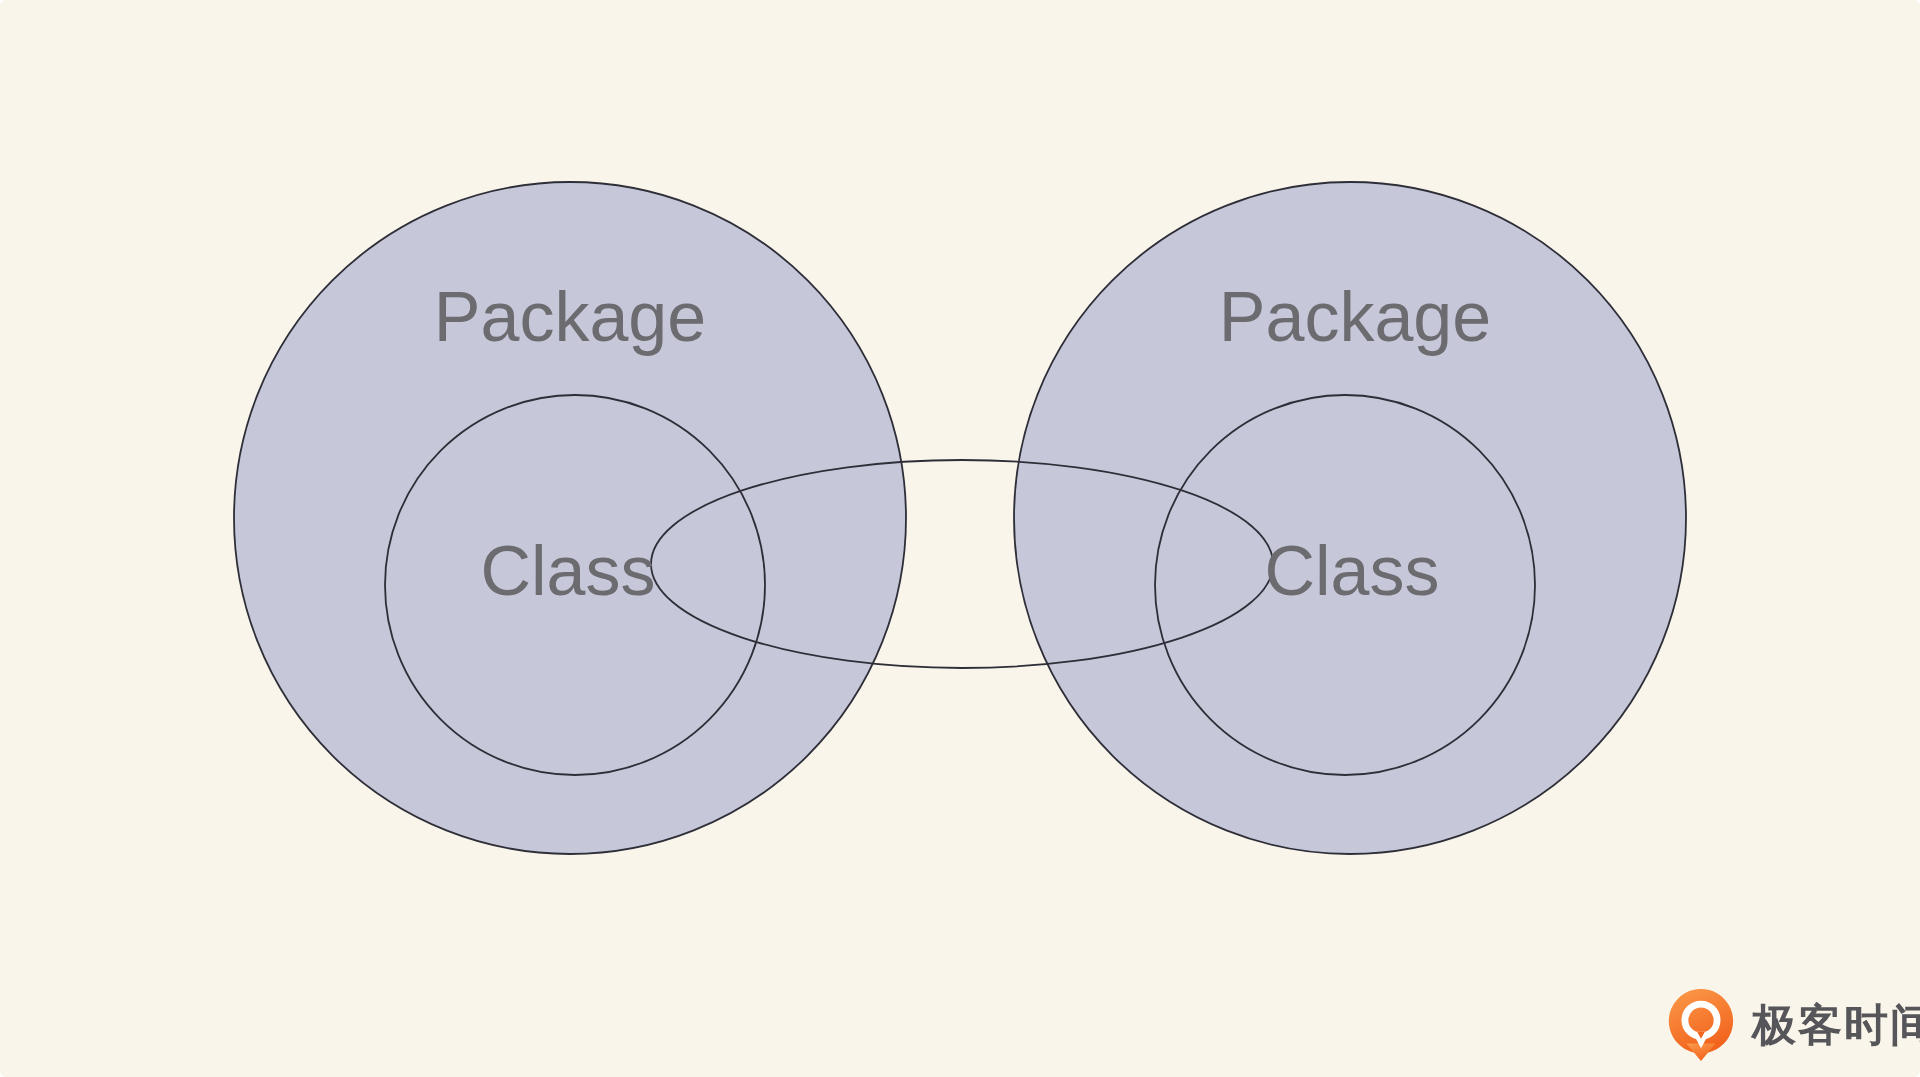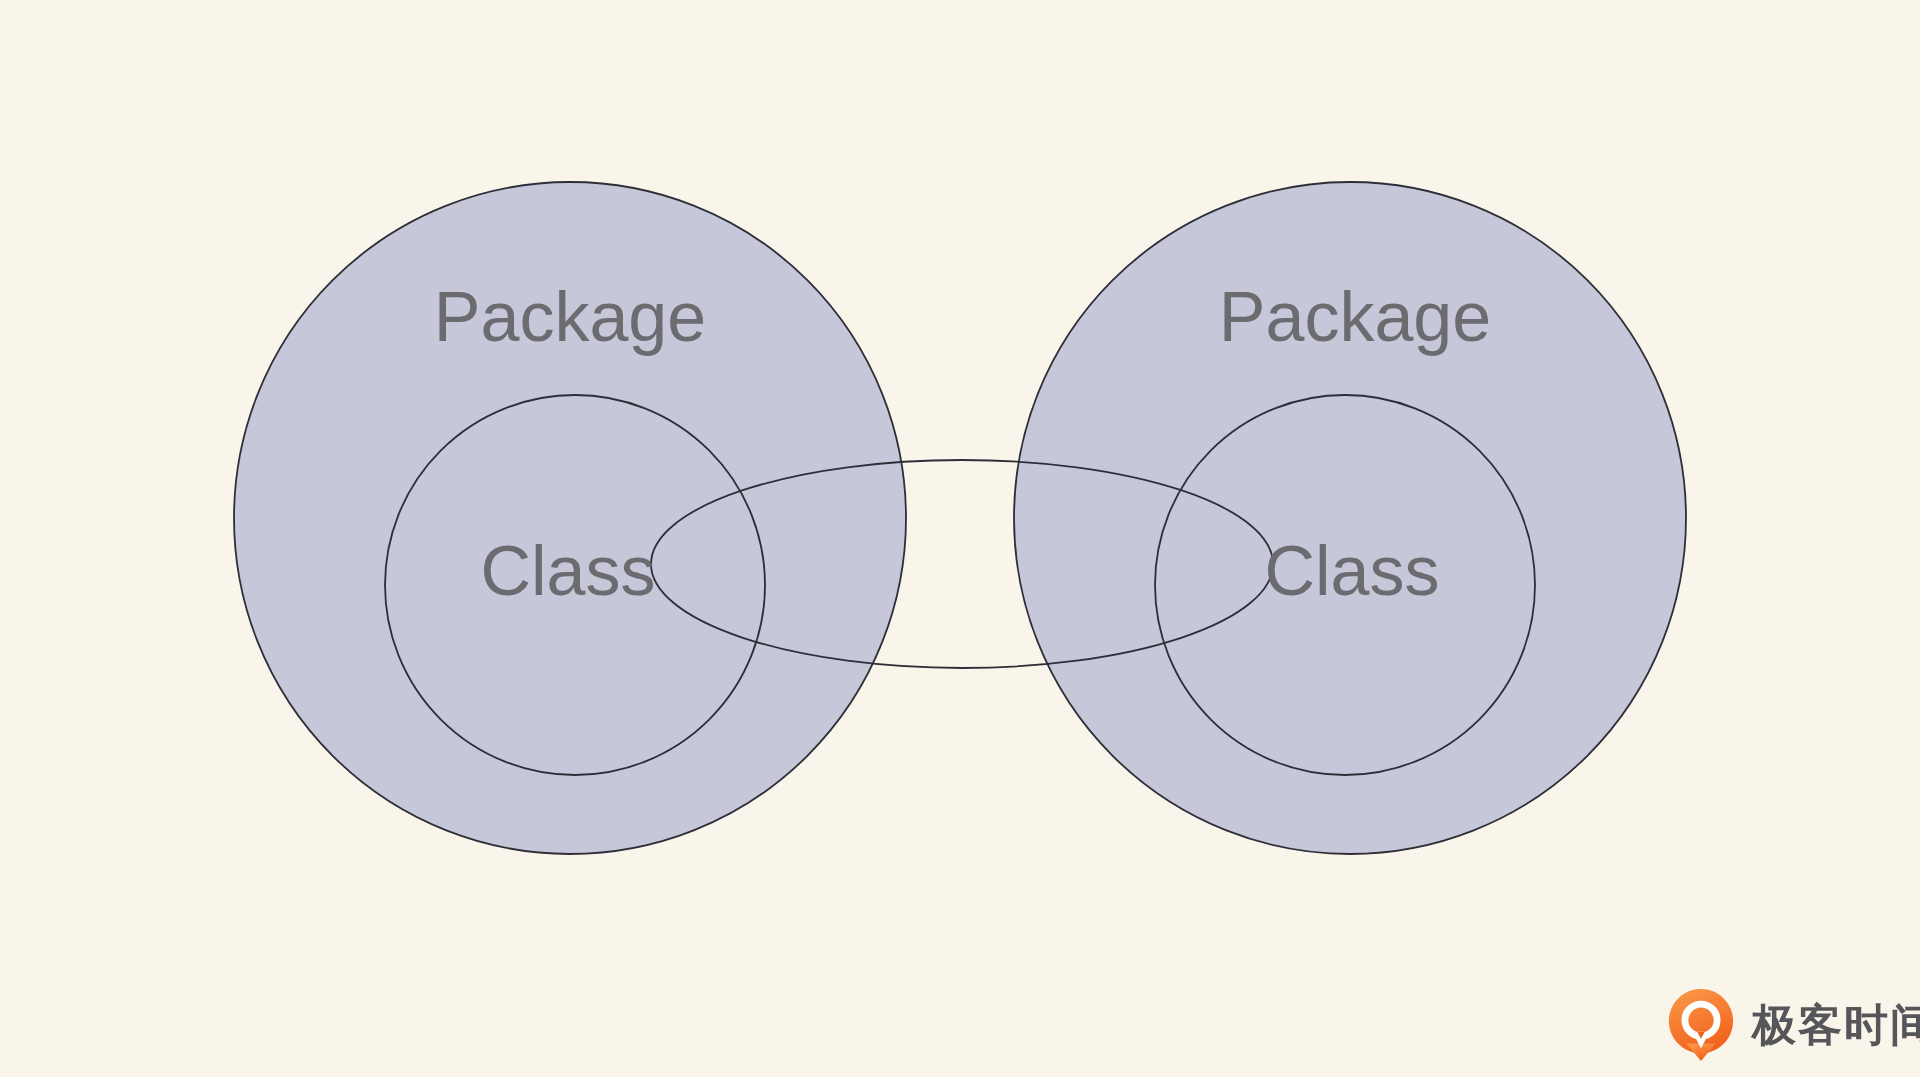--- a/index.html
+++ b/index.html
@@ -3,20 +3,21 @@
 <meta charset="utf-8">
 <style>
   html, body { margin: 0; padding: 0; }
   body { font-family: "Liberation Sans", "DejaVu Sans", sans-serif; }
   .canvas {
     position: relative;
     width: 1920px;
     height: 1077px;
     background: #FAF5EA;
     overflow: hidden;
+    border-radius: 6px;
   }
   .diagram-svg {
     position: absolute;
     left: 0;
     top: 0;
     display: block;
   }
   .venn-label {
     font-family: "Liberation Sans", "DejaVu Sans", sans-serif;
     font-size: 70px;

